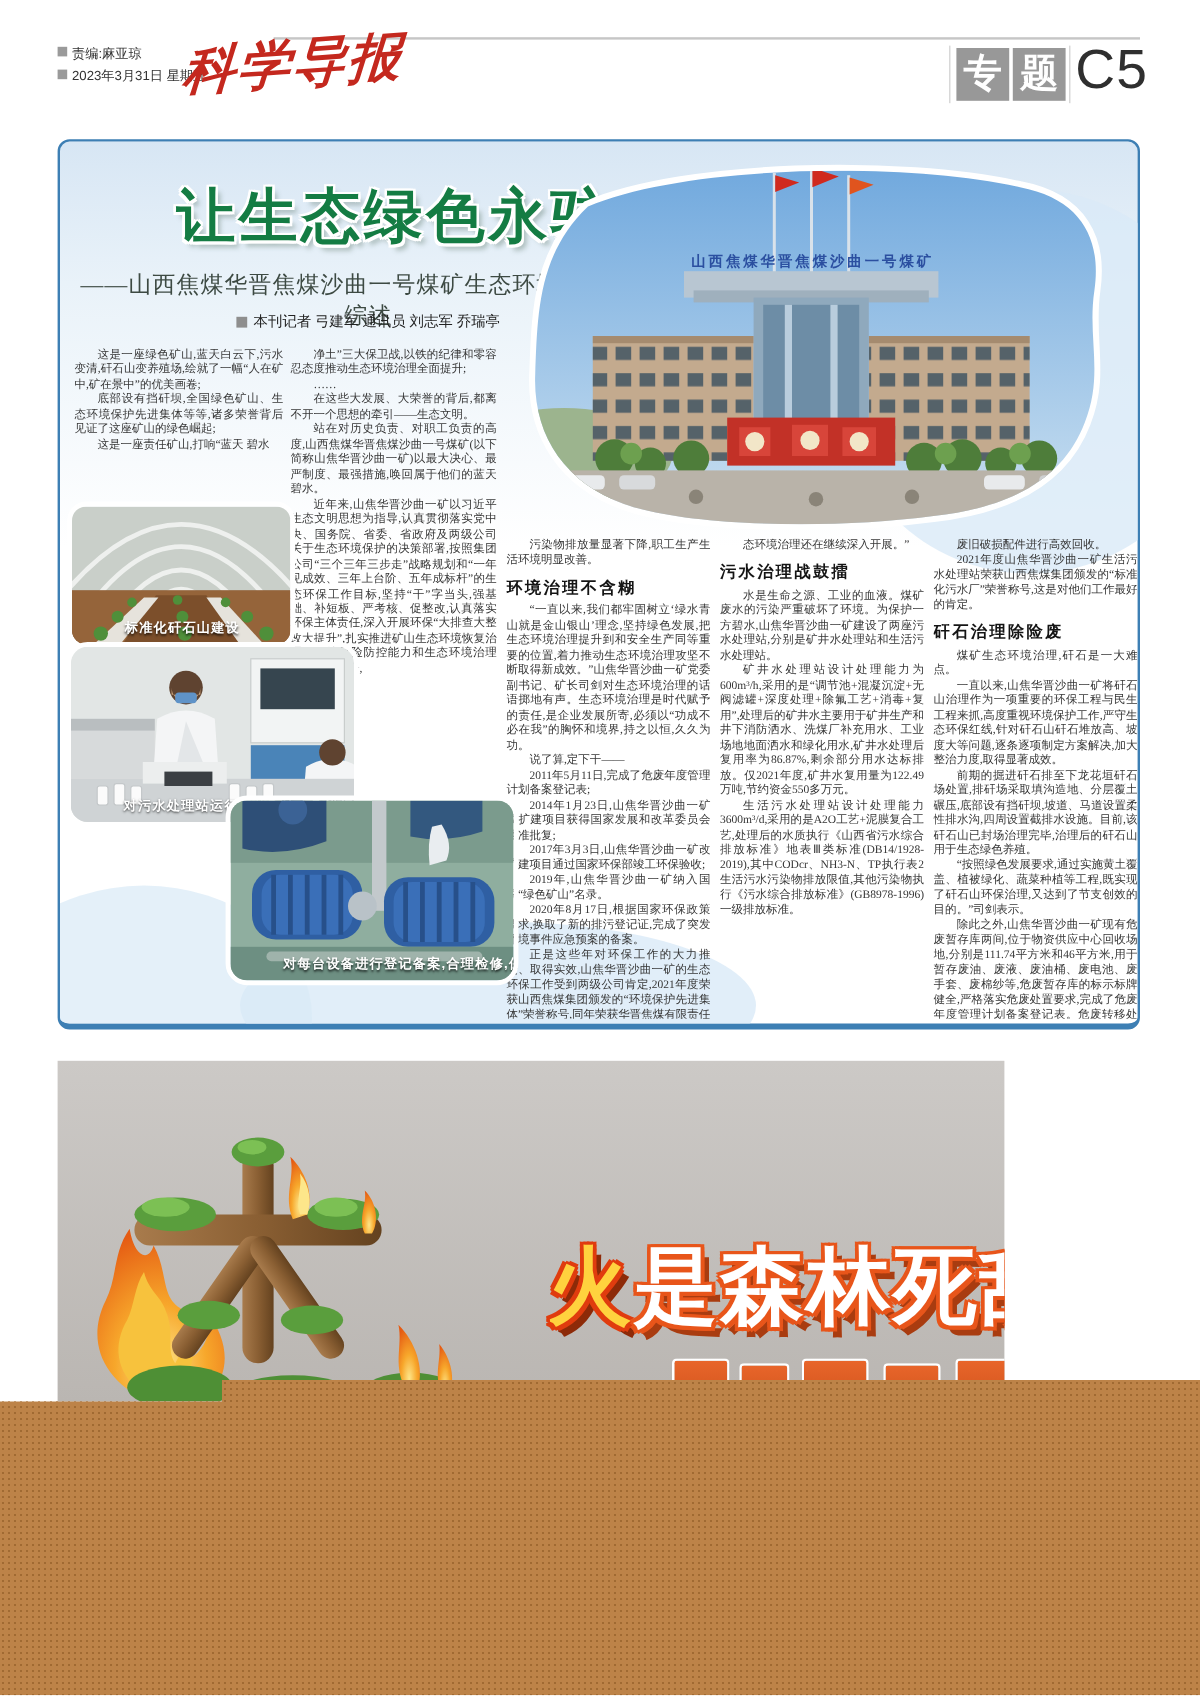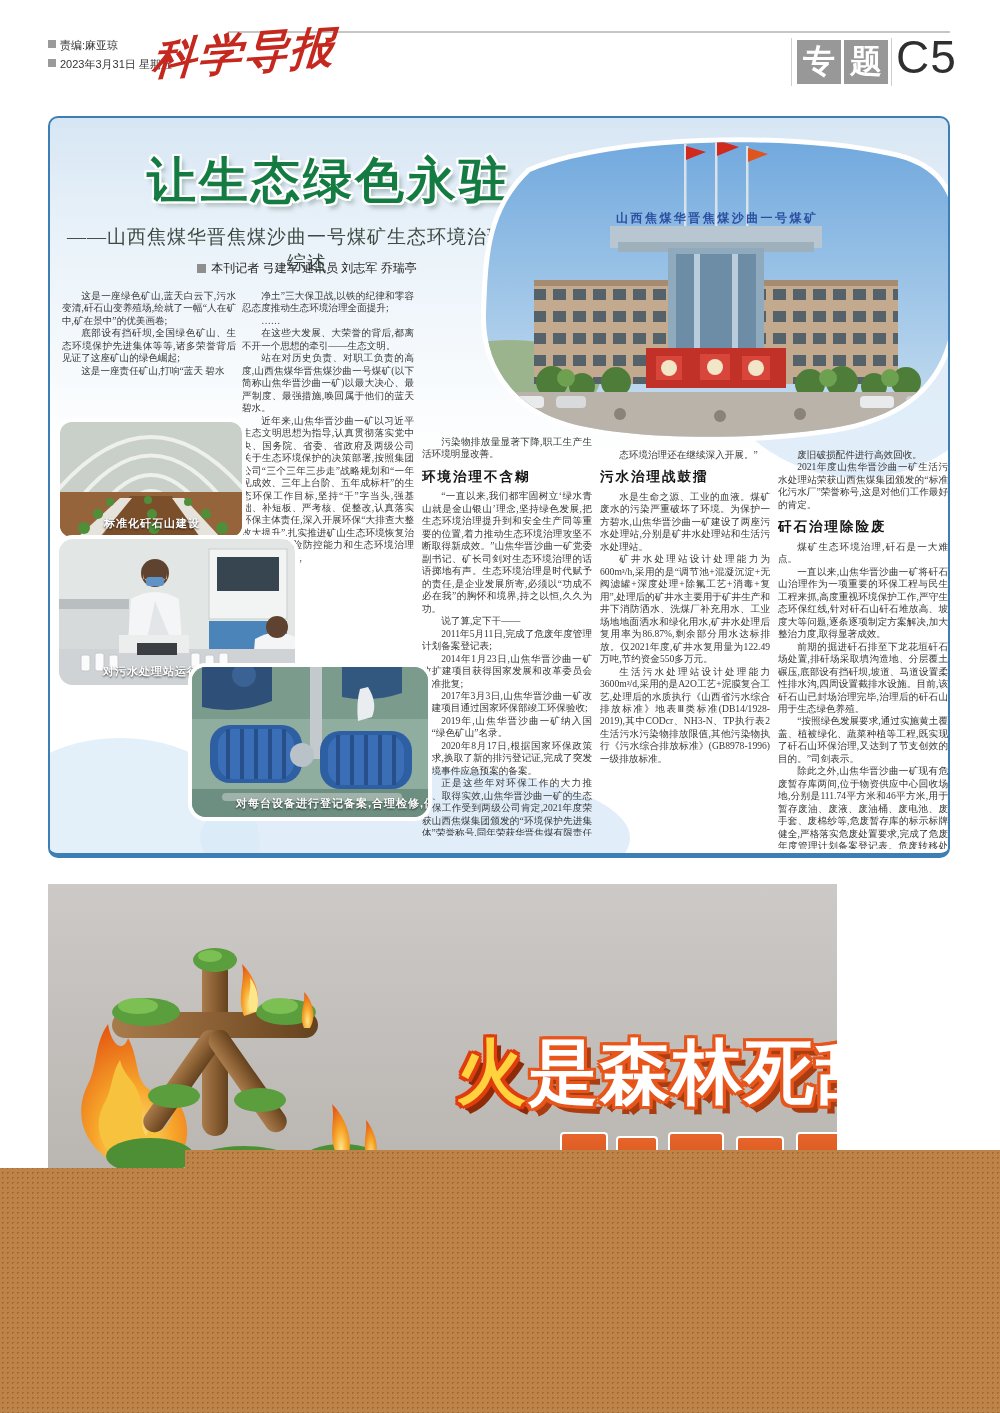--- a/index.html
+++ b/index.html
@@ -36,21 +36,21 @@
   .byline{left:14px;top:142px;width:486px;text-align:center;font-size:12px;color:#222;}
   .byline .sq{display:inline-block;width:9px;height:9px;background:#8e8e8e;margin-right:5px;vertical-align:-1px;}
 
   
   .col{font-family:"Liberation Serif",serif;font-size:9.6px;line-height:1.3;color:#363636;overflow:hidden;}
   .col p{margin:0;text-indent:2em;text-align:justify;}
   .col .col-heading{font-size:13.5px;font-weight:bold;color:#141414;margin:7px 0 5px;text-indent:0;
                     font-family:"Liberation Sans",sans-serif;letter-spacing:2px;}
   .c1{left:12px;top:172px;width:174px;height:146px;}
   .c2{left:192px;top:172px;width:172px;height:372px;}
-  .c3{left:372px;top:318px;width:170px;height:400px;}
+  .c3{left:372px;top:331px;width:170px;height:400px;}
   .c4{left:550px;top:331px;width:170px;height:400px;}
   .c5{left:728px;top:331px;width:170px;height:400px;}
 
   
   .photo{overflow:hidden;}
   .caption{position:absolute;left:9px;bottom:6px;color:#fff;font-size:11px;font-weight:bold;
            text-shadow:0 1px 2px rgba(0,0,0,.75);letter-spacing:1px;white-space:nowrap;margin-left:35px;}
 
   
   .ad{left:48px;top:884px;width:789px;height:284px;background:linear-gradient(180deg,#ccc9c6,#bab6b2);overflow:hidden;}
@@ -86,21 +86,21 @@
 
 <div class="abs frame">
   <div class="abs blob b1"></div>
   <div class="abs blob b2"></div>
   <div class="abs blob b3"></div>
 
   <div class="abs main-title">让生态绿色永驻</div>
   <div class="abs sub-title">——山西焦煤华晋焦煤沙曲一号煤矿生态环境治理亮点综述</div>
   <div class="abs byline"><span class="sq"></span><span>本刊记者  弓建军  通讯员  刘志军  乔瑞亭</span></div>
 
-  <div class="abs" style="left:420px;top:12px;width:494px;height:322px;">
+  <div class="abs" style="left:380px;top:12px;width:494px;height:322px;">
     <svg width="494" height="322" viewBox="0 0 494 322">
       <defs>
         <linearGradient id="sky" x1="0" y1="0" x2="0" y2="1">
           <stop offset="0" stop-color="#6ea7dd"></stop>
             <stop offset="1" stop-color="#cfe3f2"></stop>
         </linearGradient>
         <pattern id="win" width="20" height="22" patternUnits="userSpaceOnUse">
           <rect width="20" height="22" fill="rgba(0,0,0,0)"></rect>
           <rect x="3" y="5" width="13" height="11" fill="rgba(58,80,96,.8)"></rect>
         </pattern>

